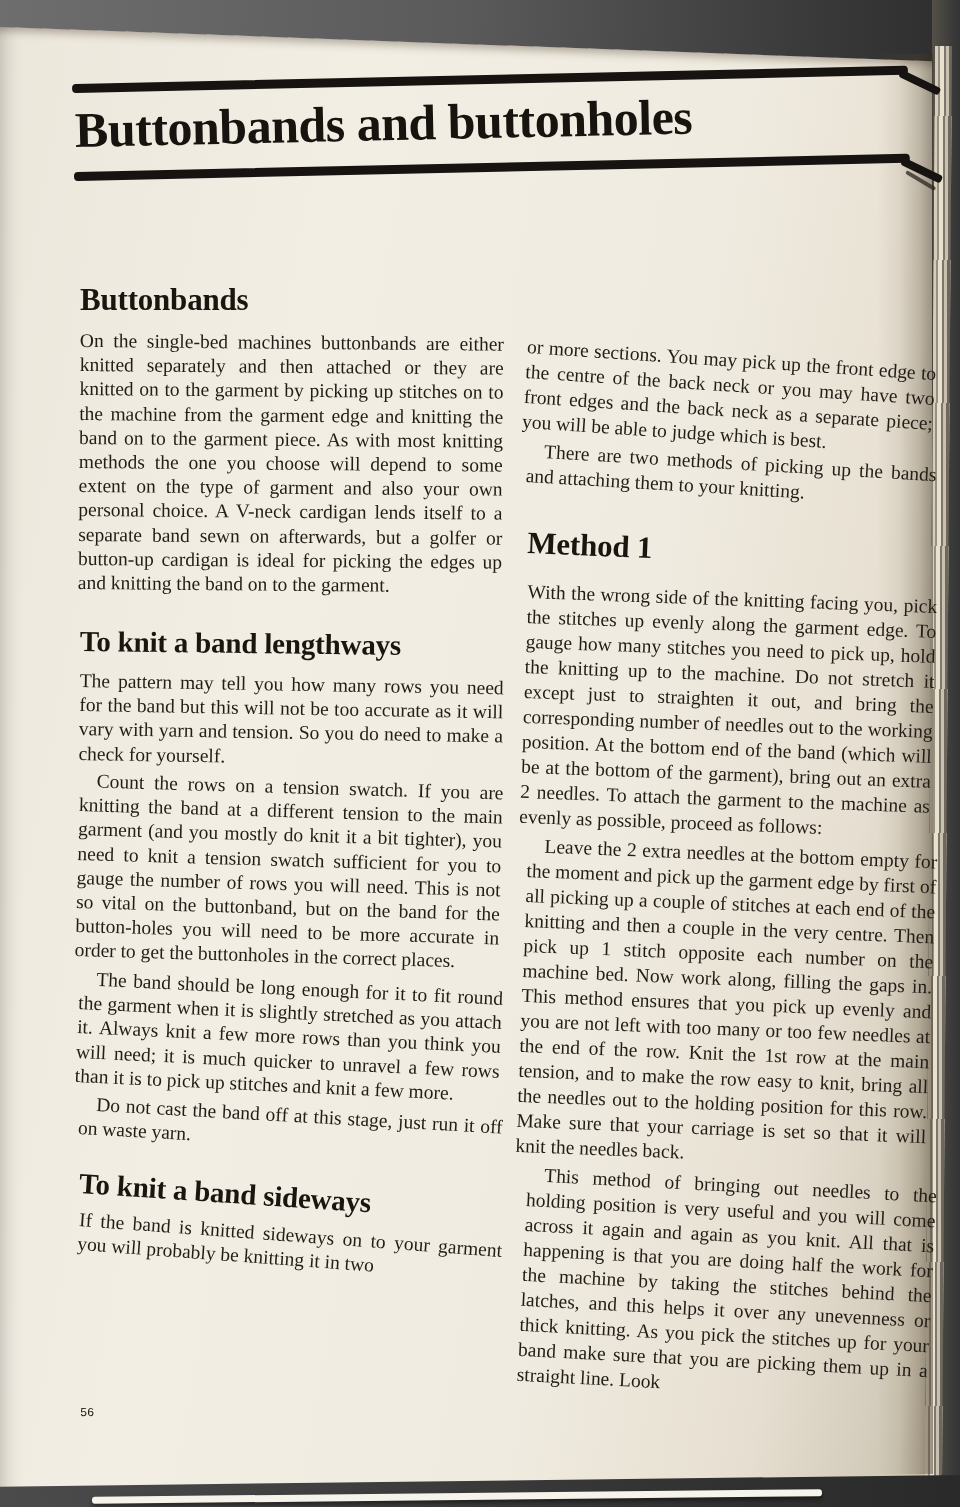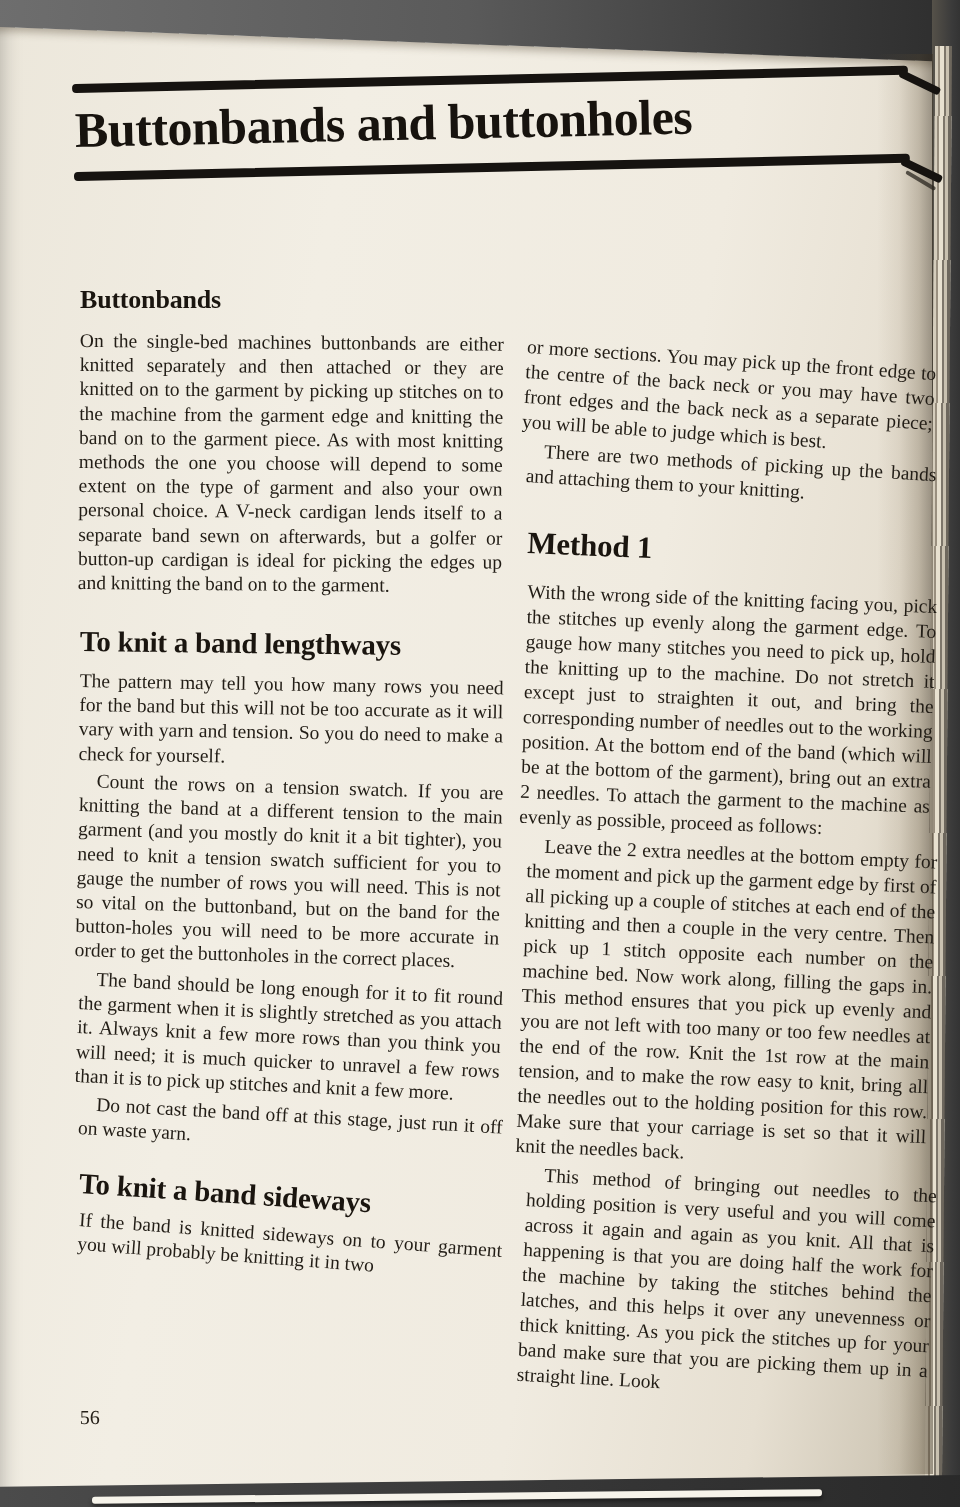--- a/index.html
+++ b/index.html
@@ -63,26 +63,26 @@
   }
 
   
   .col { position:absolute; color:#221d16; }
   .col p { text-align:justify; margin:0 0 4px 0; }
   .col-left  { left:80px;  top:288px; width:424px; font-size:19.5px; line-height:24.2px; }
   .col-right { left:528px; top:334px; width:410px; font-size:19.5px; line-height:25px; }
   .indent { text-indent:17px; }
 
   h2 { font-family:"Liberation Serif", serif; font-weight:700; color:#1a150f; letter-spacing:-.2px; }
-  .h-buttonbands { font-size:26px; margin:0 0 17px 0; }
+  .h-buttonbands { font-size:31px; margin:0 0 17px 0; }
   .h-lengthways  { font-size:29px; margin:34px 0 15px 0; }
   .h-sideways    { font-size:29px; margin:30px 0 13px 0; }
   .h-method      { font-size:31px; margin:42px 0 24px 0; }
 
-  .page-number { position:absolute; left:80px; top:1406px; font-size:20px; color:#262019; }
+  .page-number { position:absolute; left:80px; top:1406px; font-size:12px; color:#262019;font-family:Liberation Mono, monospace; }
 
   
   .r05{transform:rotate(.5deg)} .r07{transform:rotate(.7deg)} .r10{transform:rotate(1deg)}
   .r17{transform:rotate(1.7deg)} .r21{transform:rotate(2.1deg)} .r23{transform:rotate(2.3deg)}
   .r24{transform:rotate(2.4deg)} .r27{transform:rotate(2.7deg)} .r30{transform:rotate(3deg)}
   .r32{transform:rotate(3.2deg)} .r34{transform:rotate(3.4deg)} .r38{transform:rotate(3.8deg)}
   .r42{transform:rotate(4.2deg)}
   .r05,.r07,.r10,.r17,.r21,.r23,.r24,.r27,.r30,.r32,.r34,.r38,.r42{ transform-origin:left top; }
 </style>
 </head>

